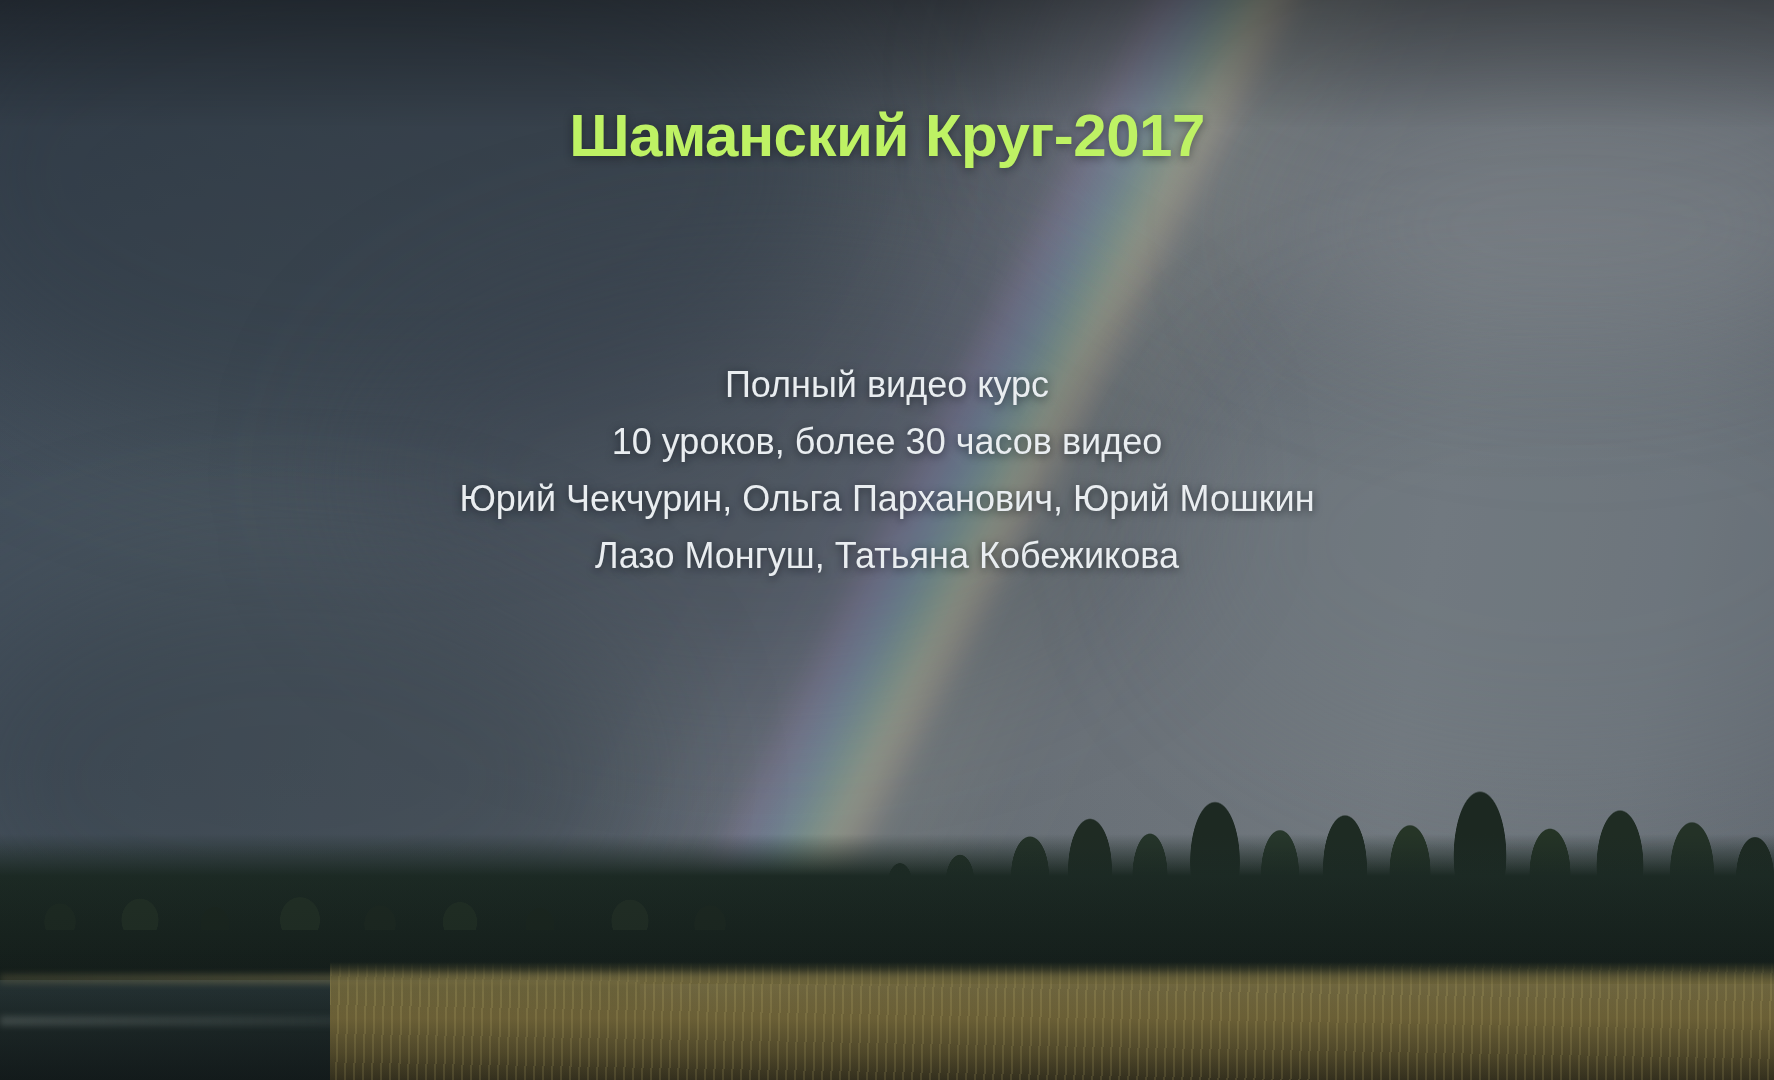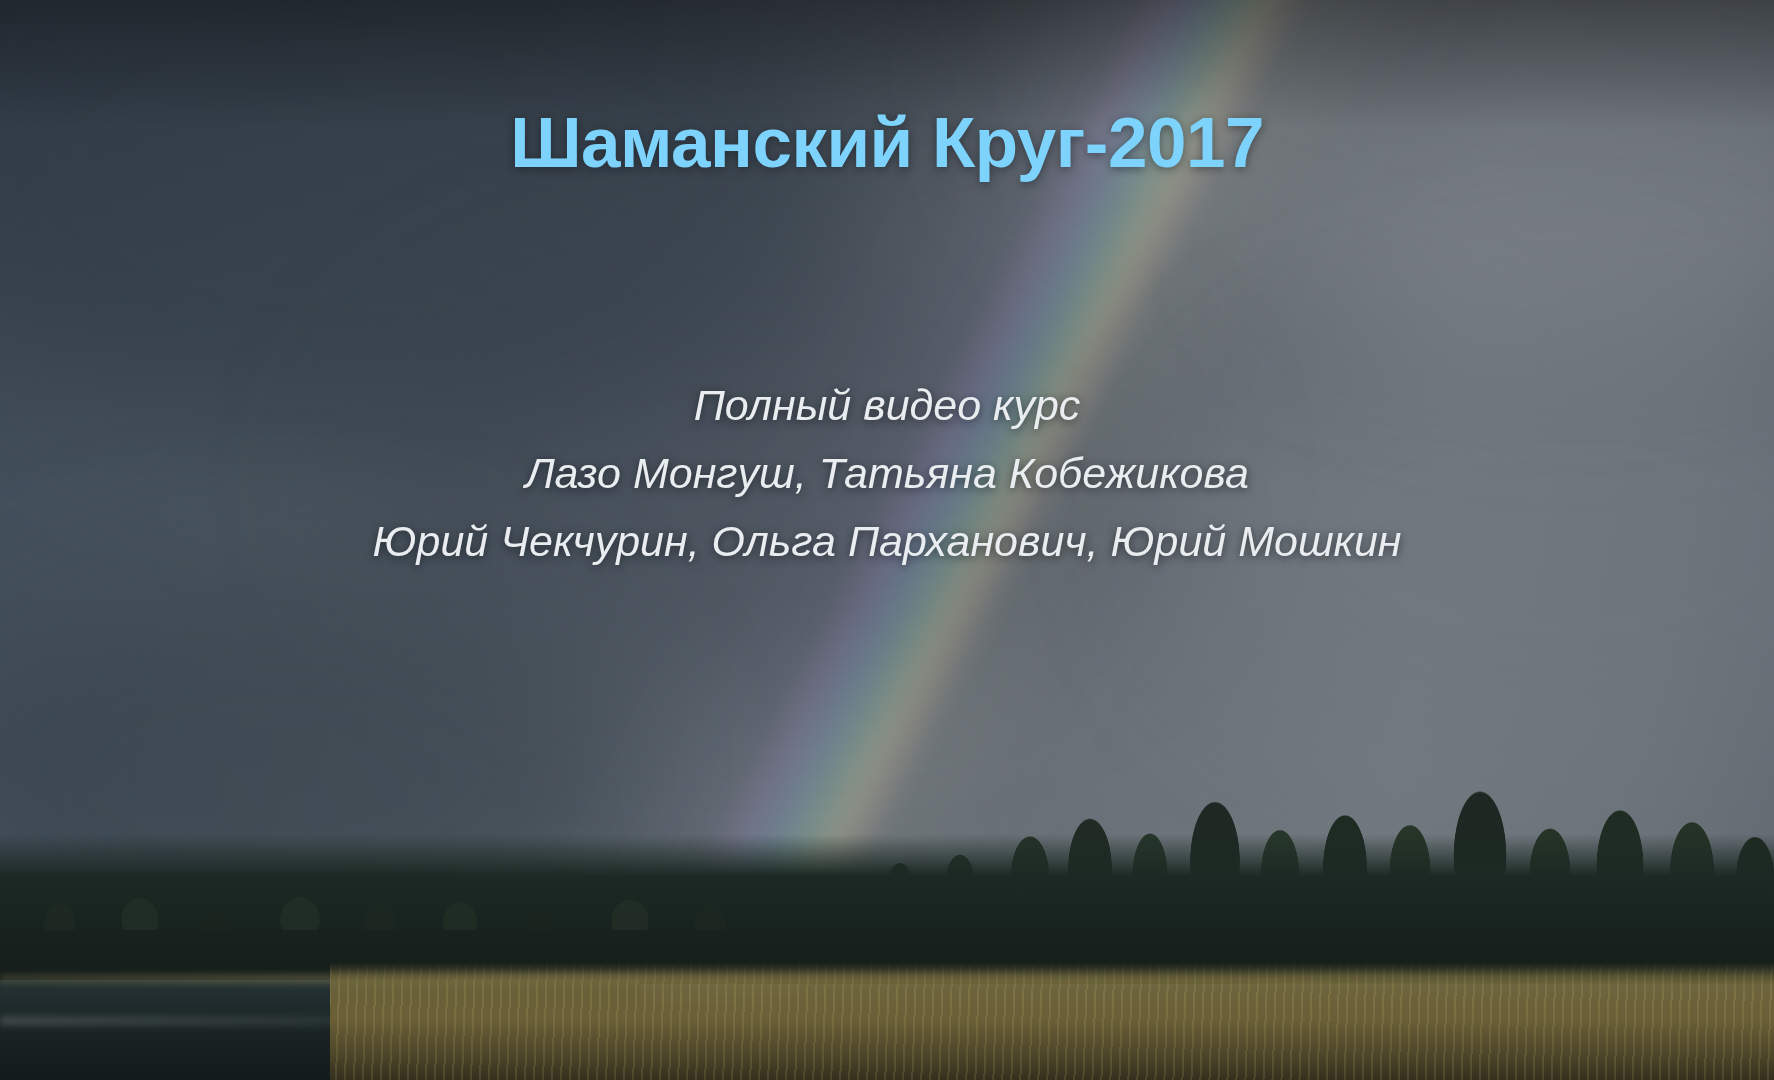--- a/index.html
+++ b/index.html
@@ -193,39 +193,38 @@
 
   
   .content{
     position:absolute; inset:0;
     display:flex; flex-direction:column;
     align-items:center;
     text-align:center;
     padding-top:96px;
   }
   .title{
-    color:#7dd3fc;
-    font-size:71px;
+    color:#bef264;
+    font-size:60px;
     font-weight:bold;
     line-height:1.32;
     letter-spacing:-.5px;
     text-shadow:0 2px 10px rgba(10,14,20,.45);
     max-width:1500px;
   }
   .title-line{ display:block; }
 
   .subtitle{
     margin-top:182px;
     color:#e9edf0;
-    font-size:43px;
+    font-size:36px;
     font-weight:normal;
     line-height:1.58;
     text-shadow:0 2px 9px rgba(10,14,20,.60);
     max-width:1520px;
-    font-style:italic;
   }
   .sub-line{ display:block; }
 </style>
 </head>
 <body>
 
 <div class="banner">
 
   <div class="sky"></div>
   <div class="sky-shade"></div>
@@ -257,18 +256,19 @@
   </div>
 
   <div class="content">
 
     <h1 class="title">
       <span class="title-line">Шаманский Круг-2017</span>
     </h1>
 
     <div class="subtitle">
       <span class="sub-line">Полный видео курс</span>
+      <span class="sub-line">10 уроков, более 30 часов видео</span>
+      <span class="sub-line">Юрий Чекчурин, Ольга Парханович, Юрий Мошкин</span>
       <span class="sub-line">Лазо Монгуш, Татьяна Кобежикова</span>
-      <span class="sub-line">Юрий Чекчурин, Ольга Парханович, Юрий Мошкин</span>
     </div>
 
   </div>
 </div>
 
 </body></html>

